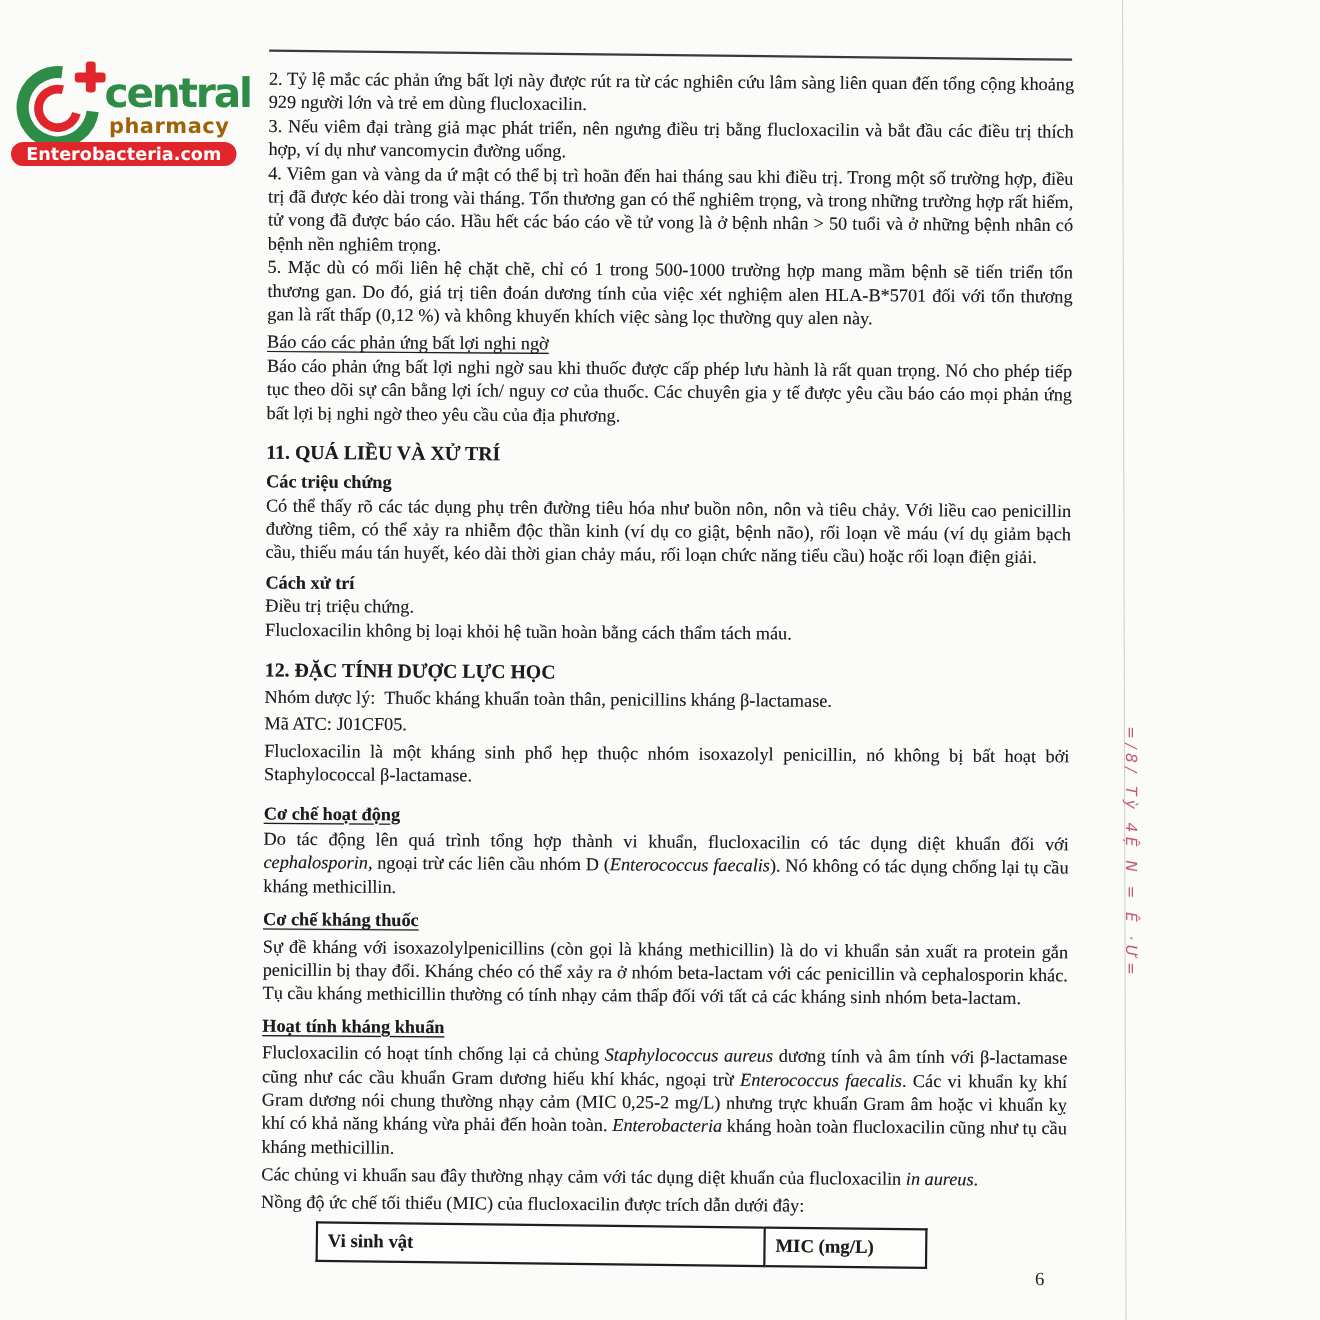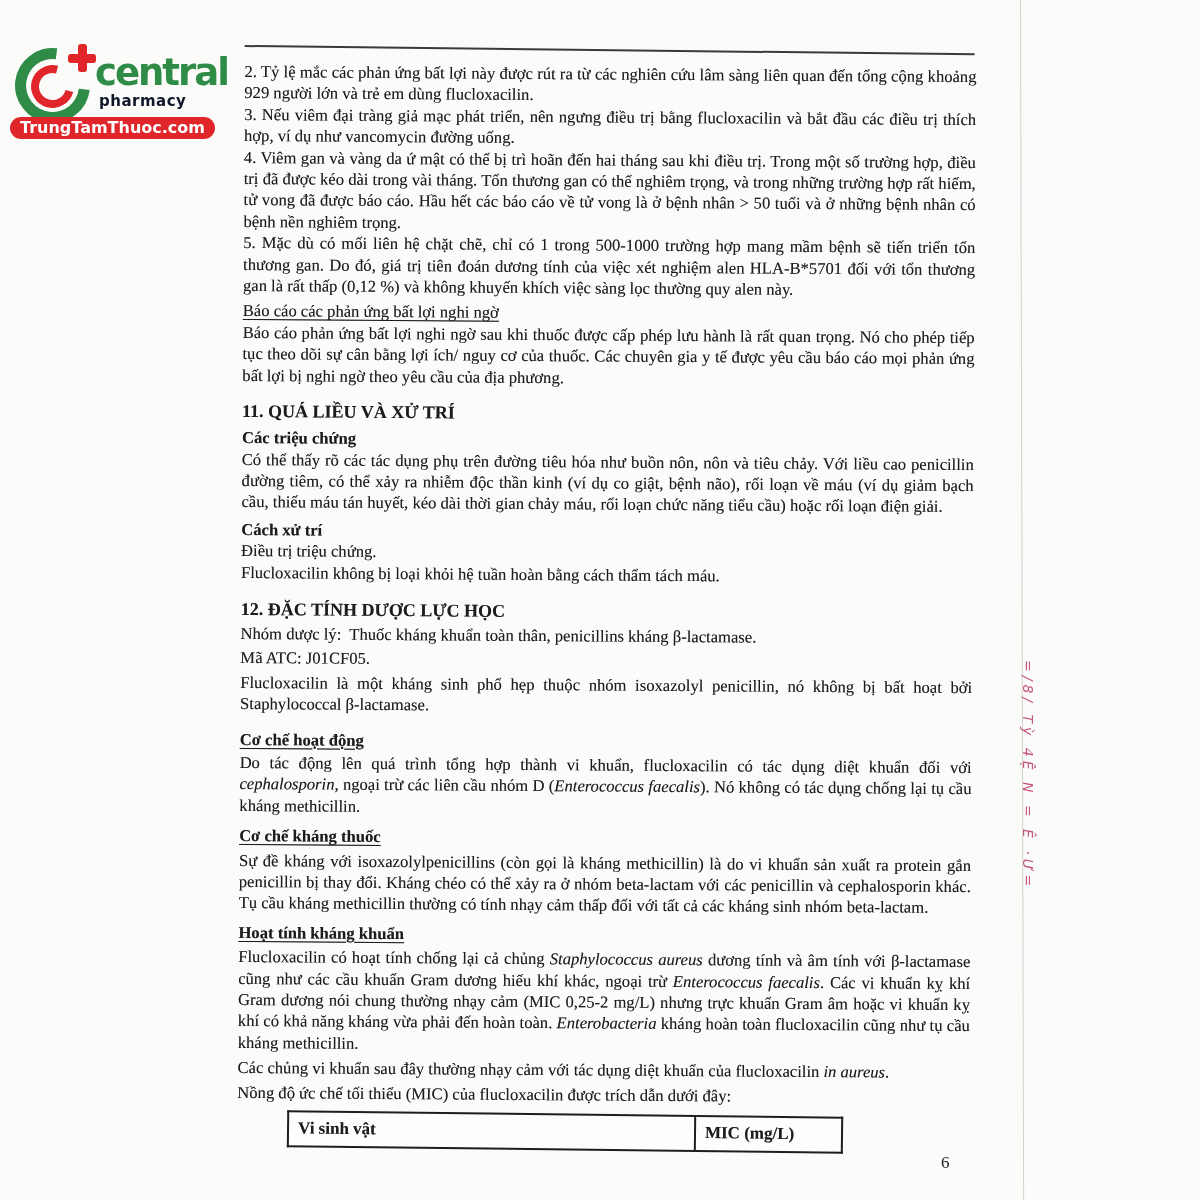--- a/index.html
+++ b/index.html
@@ -7,21 +7,21 @@
     width:1200px;height:1200px;
     background:#fbfbfa;
     font-family:"Liberation Serif","DejaVu Serif",serif;
     color:#1c1c1c;
     overflow:hidden;
     position:relative;
   }
   .page{position:absolute;inset:0;}
 
   
-  .logo{position:absolute;left:10px;top:36px;width:215px;height:108px;}
+  .logo{position:absolute;left:10px;top:48px;width:215px;height:108px;}
   .mark{position:absolute;left:2px;top:6px;width:92px;height:84px;}
   .c-outer{
     position:absolute;left:3px;top:6px;width:53px;height:53px;
     border:11px solid #2e8c46;border-radius:50%;
     border-top-color:transparent;transform:rotate(52deg);
   }
   .c-inner{
     position:absolute;left:19px;top:23px;width:27px;height:27px;
     border:8px solid #e0262a;border-radius:50%;
     border-top-color:transparent;transform:rotate(60deg);
@@ -32,21 +32,21 @@
   .plus .pv{left:10px;top:0;width:8.5px;height:28px;}
   .brand{
     position:absolute;left:85px;top:18px;
     font-family:"DejaVu Sans","Liberation Sans",sans-serif;
     font-weight:bold;font-size:37px;line-height:37px;
     letter-spacing:-2px;color:#2e8c46;
   }
   .tagline{
     position:absolute;left:89px;top:56px;
     font-family:"DejaVu Sans","Liberation Sans",sans-serif;
-    font-weight:bold;font-size:15px;letter-spacing:0.5px;color:#0f172a;
+    font-weight:bold;font-size:19px;letter-spacing:0.5px;color:#a16207;
   }
   .pill{
     position:absolute;left:0;top:81px;width:205px;height:22px;
     background:#e0262a;border-radius:11px;
     color:#ffffff;font-family:"DejaVu Sans","Liberation Sans",sans-serif;
     font-weight:bold;font-size:16px;line-height:22px;text-align:center;
   }
 
   
   .content{
@@ -115,21 +115,21 @@
     <div class="mark">
       <div class="c-outer"></div>
       <div class="c-inner"></div>
       <div class="plus">
           <i class="ph"></i>
           <i class="pv"></i>
         </div>
     </div>
     <div class="brand">central</div>
     <div class="tagline">pharmacy</div>
-    <div class="pill">TrungTamThuoc.com</div>
+    <div class="pill">Enterobacteria.com</div>
   </header>
 
   <main class="content">
     <div class="topline"></div>
 
     <p>2. Tỷ lệ mắc các phản ứng bất lợi này được rút ra từ các nghiên cứu lâm sàng liên quan đến tổng cộng khoảng 929 người lớn và trẻ em dùng flucloxacilin.</p>
     <p>3. Nếu viêm đại tràng giả mạc phát triển, nên ngưng điều trị bằng flucloxacilin và bắt đầu các điều trị thích hợp, ví dụ như vancomycin đường uống.</p>
     <p>4. Viêm gan và vàng da ứ mật có thể bị trì hoãn đến hai tháng sau khi điều trị. Trong một số trường hợp, điều trị đã được kéo dài trong vài tháng. Tổn thương gan có thể nghiêm trọng, và trong những trường hợp rất hiếm, tử vong đã được báo cáo. Hầu hết các báo cáo về tử vong là ở bệnh nhân &gt; 50 tuổi và ở những bệnh nhân có bệnh nền nghiêm trọng.</p>
     <p>5. Mặc dù có mối liên hệ chặt chẽ, chỉ có 1 trong 500-1000 trường hợp mang mầm bệnh sẽ tiến triển tổn thương gan. Do đó, giá trị tiên đoán dương tính của việc xét nghiệm alen HLA-B*5701 đối với tổn thương gan là rất thấp (0,12 %) và không khuyến khích việc sàng lọc thường quy alen này.</p>
 

